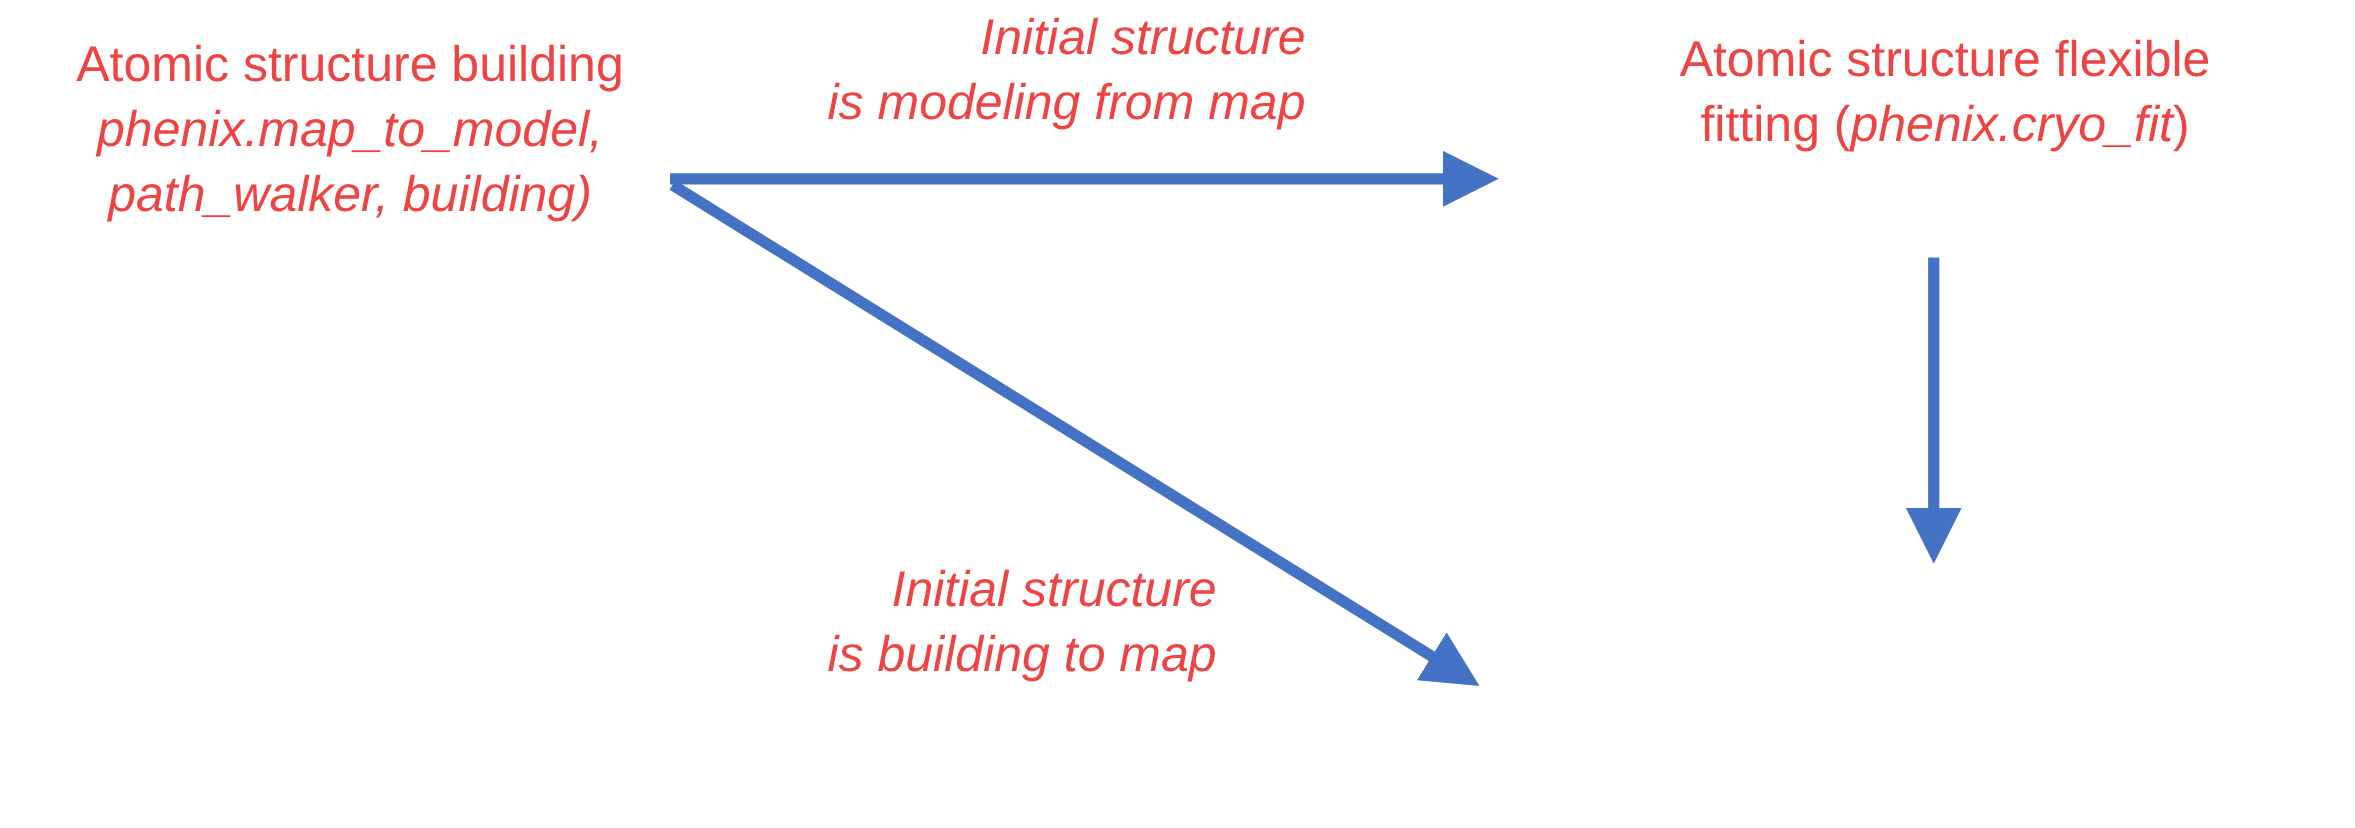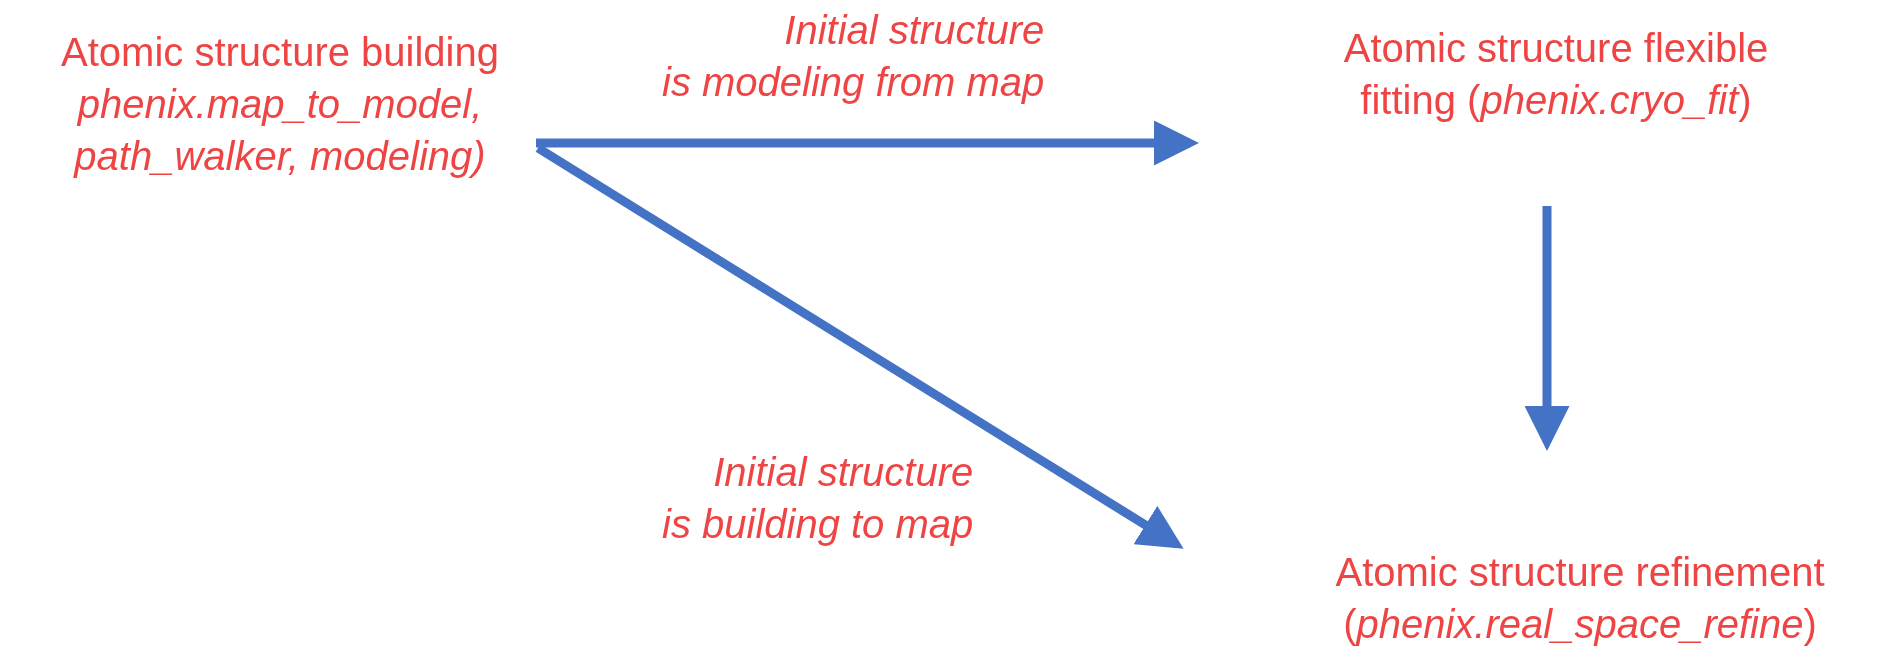--- a/index.html
+++ b/index.html
@@ -53,40 +53,34 @@
     <line x1="536" y1="143" x2="1190" y2="143" stroke-width="9" marker-end="url(#arrowhead)" stroke="#4472C4"></line>
 
     <line x1="538" y1="148" x2="1176" y2="544" stroke-width="9" marker-end="url(#arrowhead)" stroke="#4472C4"></line>
 
     <line x1="1547" y1="206" x2="1547" y2="442" stroke-width="9" marker-end="url(#arrowhead)" stroke="#4472C4"></line>
   </svg>
 
   <div class="node" id="node-building">
     <div>Atomic structure building</div>
     <div class="it">phenix.map_to_model,</div>
-    <div class="it">path_walker, modeling)</div>
+    <div class="it">path_walker, building)</div>
   </div>
 
   <div class="edge-label" id="label-different">
     <div>Initial structure</div>
     <div>is modeling from map</div>
   </div>
 
   <div class="node" id="node-fitting">
     <div>Atomic structure flexible</div>
     <div>
       <span>fitting (</span><span class="it">phenix.cryo_fit</span><span>)</span>
     </div>
   </div>
 
   <div class="edge-label" id="label-similar">
     <div>Initial structure</div>
     <div>is building to map</div>
   </div>
 
-  <div class="node" id="node-refinement">
-    <div>Atomic structure refinement</div>
-    <div>
-      <span>(</span><span class="it">phenix.real_space_refine</span><span>)</span>
-    </div>
-  </div>
 
 </div>
 
 </body></html>

